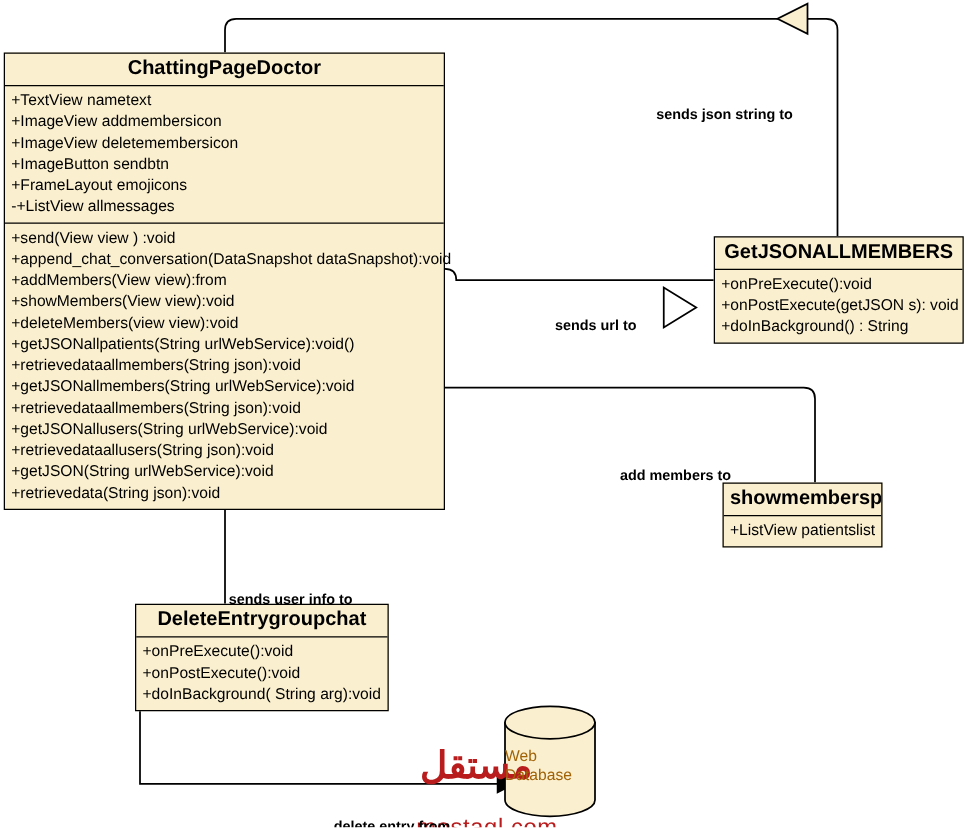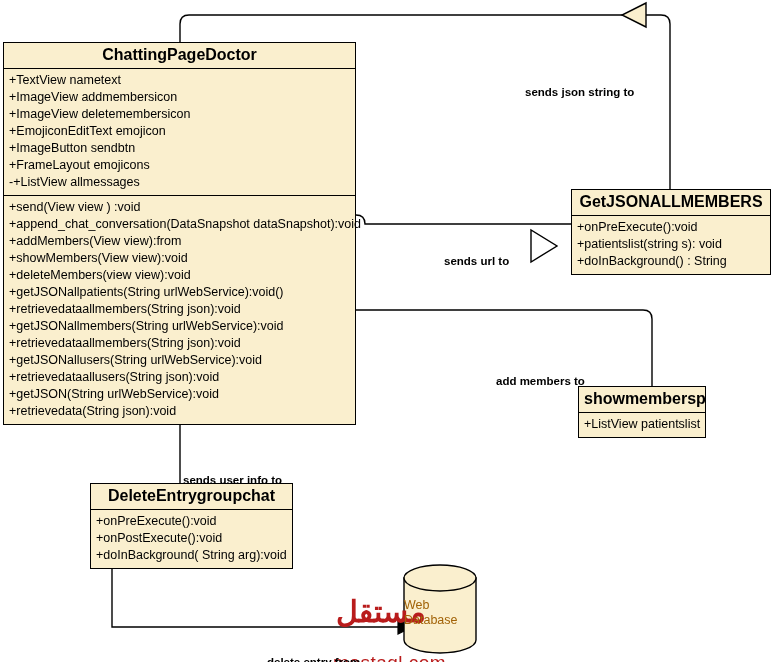--- a/index.html
+++ b/index.html
@@ -122,21 +122,20 @@
 
   <div class="watermark wm-ar" style="left:336px; top:594px;">مستقل</div>
   <div class="watermark wm-lat" style="left:333px; top:652px;">mostaql.com</div>
 
   <div class="uml-class" style="left:3px; top:42px; width:353px;">
     <div class="uml-title">ChattingPageDoctor</div>
     <div class="uml-section">
       <div class="uml-row">+TextView nametext</div>
       <div class="uml-row">+ImageView addmembersicon</div>
       <div class="uml-row">+ImageView deletemembersicon</div>
-      <div class="uml-row">+EmojiconEditText emojicon</div>
       <div class="uml-row">+ImageButton sendbtn</div>
       <div class="uml-row">+FrameLayout emojicons</div>
       <div class="uml-row">-+ListView allmessages</div>
     </div>
     <div class="uml-section">
       <div class="uml-row">+send(View view ) :void</div>
       <div class="uml-row">+append_chat_conversation(DataSnapshot dataSnapshot):void</div>
       <div class="uml-row">+addMembers(View view):from</div>
       <div class="uml-row">+showMembers(View view):void</div>
       <div class="uml-row">+deleteMembers(view view):void</div>
@@ -148,33 +147,33 @@
       <div class="uml-row">+retrievedataallusers(String json):void</div>
       <div class="uml-row">+getJSON(String urlWebService):void</div>
       <div class="uml-row">+retrievedata(String json):void</div>
     </div>
   </div>
 
   <div class="uml-class" style="left:571px; top:189px; width:200px;">
     <div class="uml-title">GetJSONALLMEMBERS</div>
     <div class="uml-section">
       <div class="uml-row">+onPreExecute():void</div>
-      <div class="uml-row">+patientslist(string s): void</div>
+      <div class="uml-row">+onPostExecute(getJSON s): void</div>
       <div class="uml-row">+doInBackground() : String</div>
     </div>
   </div>
 
   <div class="uml-class" style="left:578px; top:386px; width:128px;">
     <div class="uml-title left">showmemberspopup</div>
     <div class="uml-section">
       <div class="uml-row">+ListView patientslist</div>
     </div>
   </div>
 
-  <div class="uml-class" style="left:90px; top:483px; width:203px;">
+  <div class="uml-class" style="left:108px; top:483px; width:203px;">
     <div class="uml-title">DeleteEntrygroupchat</div>
     <div class="uml-section">
       <div class="uml-row">+onPreExecute():void</div>
       <div class="uml-row">+onPostExecute():void</div>
       <div class="uml-row">+doInBackground( String arg):void</div>
     </div>
   </div>
 
   <div class="db-node" style="left:404px; top:598px; width:72px;">
     <div class="db-text" style="top:0px;">Web</div>

